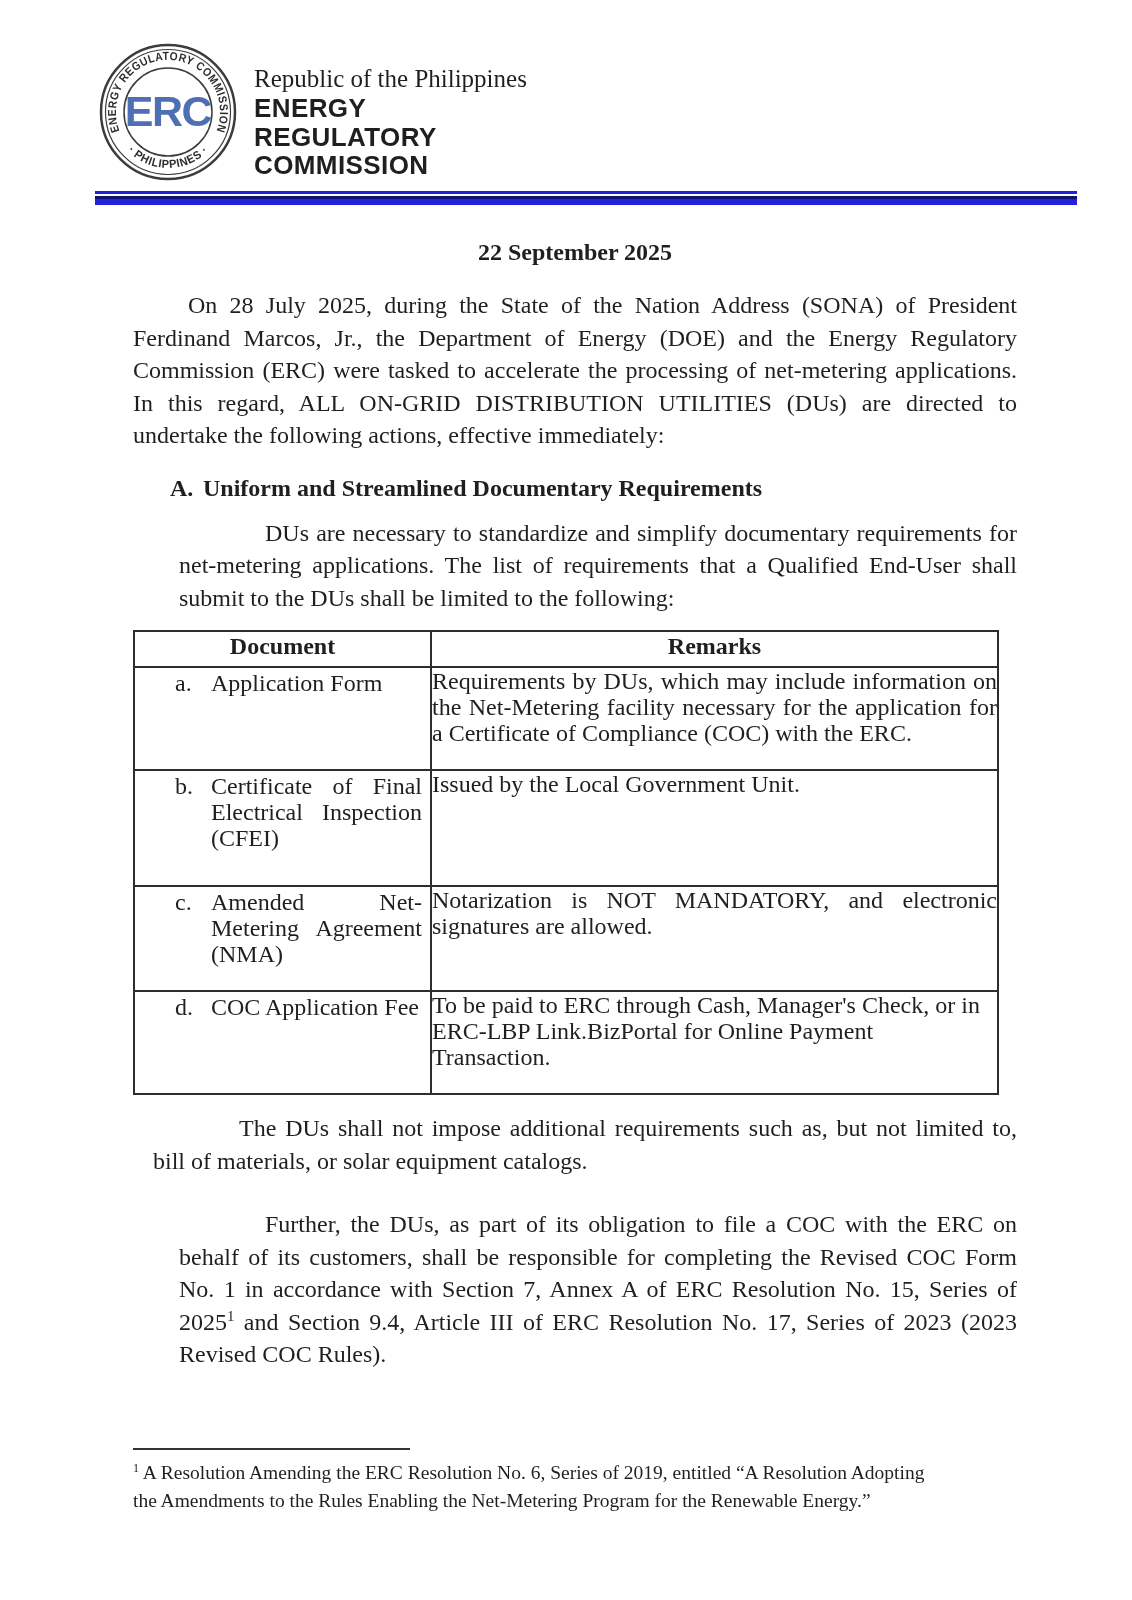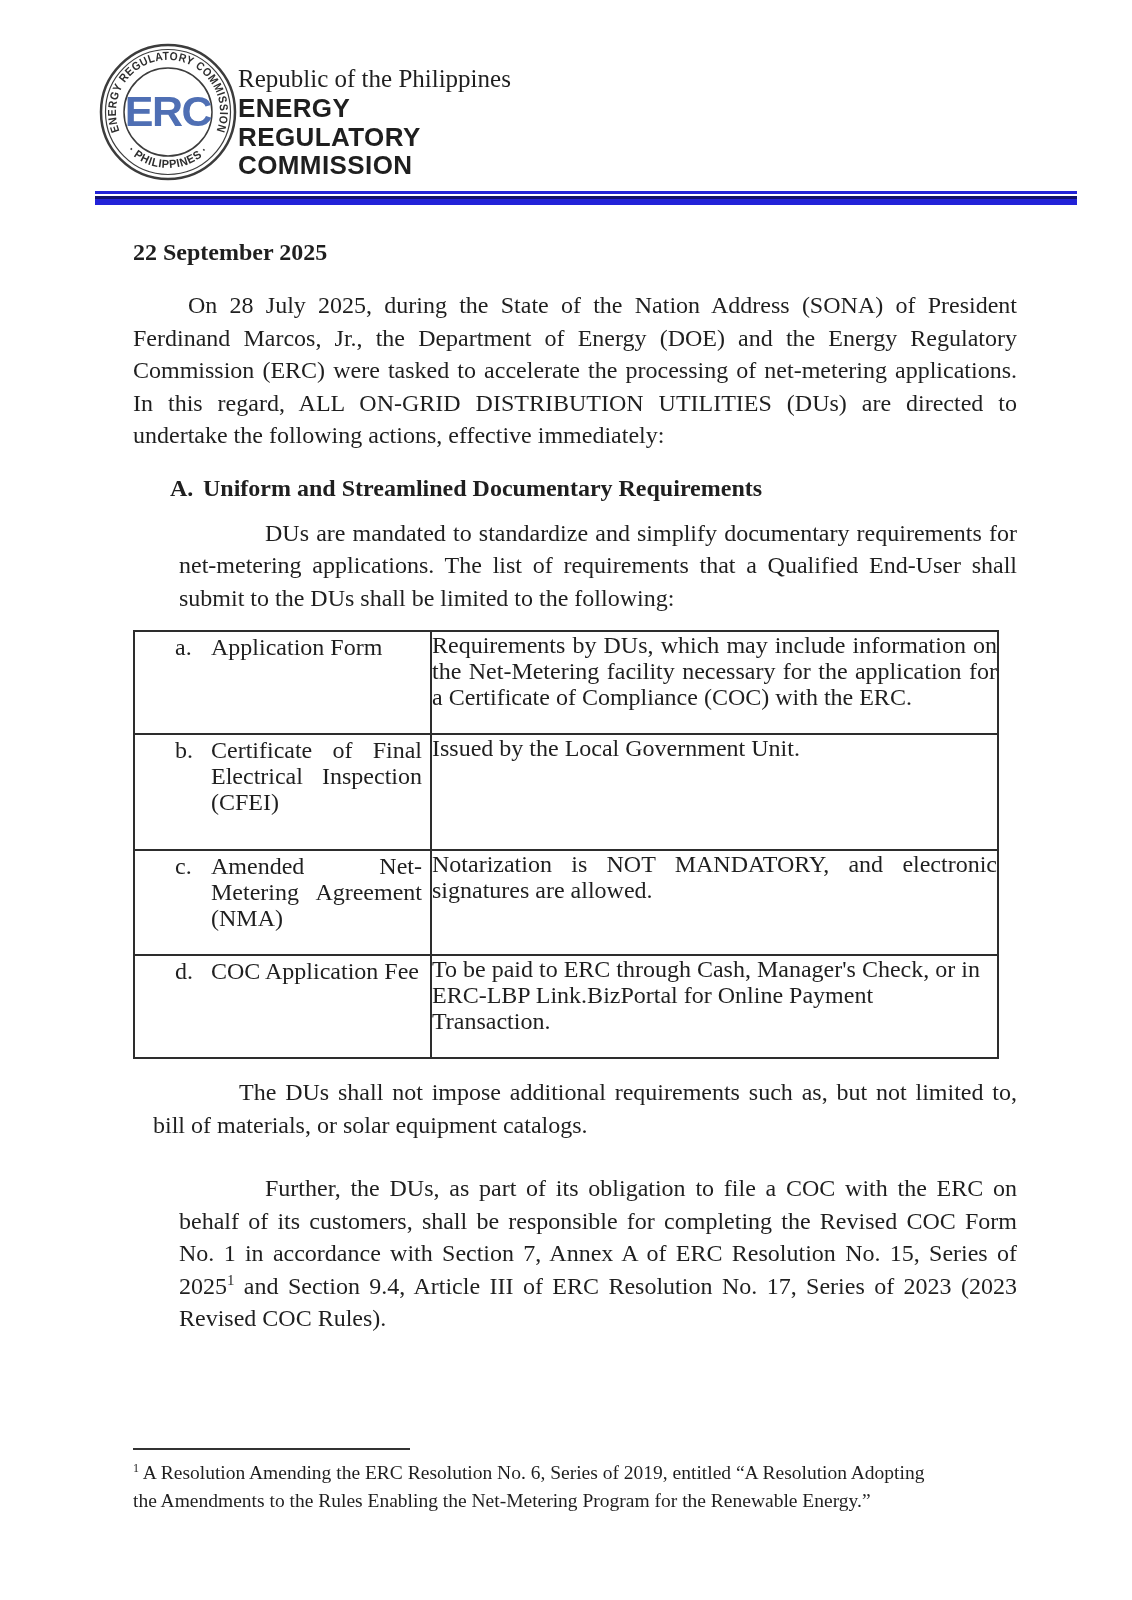--- a/index.html
+++ b/index.html
@@ -5,35 +5,35 @@
   html,body { margin:0; padding:0; background:#e8e8e8; }
   .page {
     position:relative; width:1132px; height:1600px; margin:0 auto;
     background:#ffffff; overflow:hidden;
     font-family:"Liberation Serif","DejaVu Serif",serif;
     color:#1f1f1f;
   }
   
   .letterhead { position:absolute; top:42px; left:98px; display:flex; }
   .seal { width:140px; height:140px; flex:0 0 auto; }
-  .agency { margin-left:0; margin-top:22px; }
+  .agency { margin-left:16px; margin-top:22px; }
   .republic { font-size:25px; line-height:30px; }
   .agency-name {
     font-family:"Liberation Sans","DejaVu Sans",sans-serif;
     font-weight:bold; font-size:26px; line-height:28.5px; letter-spacing:0.4px;
   }
   
   .rule { position:absolute; top:191px; left:95px; width:982px; }
   .rule-thin  { height:3px; background:var(--accent_blue,#2222d8); }
   .rule-gap   { height:2px; background:#ffffff; }
   .rule-thick { height:9px; background:linear-gradient(var(--accent_navy,#12126b) 0 34%, var(--accent_blue,#2222d8) 34% 100%); }
   
   .content { position:absolute; top:226px; left:133px; width:884px; }
   .title { margin:0; font-size:25px; font-weight:bold; line-height:34px; text-align:center; letter-spacing:-0.2px; }
-  .date  { margin-top:13px; font-size:24px; font-weight:bold; text-align:left; }
+  .date  { margin-top:13px; font-size:24px; font-weight:bold; text-align:center; }
   .p { margin:0; font-size:24px; line-height:32.5px; text-align:justify; }
   .intro { margin-top:23px; text-indent:55px; }
   .heading-a { margin-top:23px; padding-left:37px; font-size:24px; font-weight:bold; display:flex; }
   .ha-label { width:33px; flex:0 0 auto; }
   .sub { margin-left:46px; margin-top:15px; text-indent:86px; }
   .after-table { margin-top:17px;margin-left:20px; }
   .further { margin-top:31px; }
   sup { font-size:62%; line-height:0; }
   
   table.req { margin-top:16px; width:864px; border-collapse:collapse; table-layout:fixed;
@@ -93,28 +93,32 @@
     </h1>
     <div class="date">22 September 2025</div>
 
     <p class="p intro">On 28 July 2025, during the State of the Nation Address (SONA) of President Ferdinand Marcos, Jr., the Department of Energy (DOE) and the Energy Regulatory Commission (ERC) were tasked to accelerate the processing of net-metering applications. In this regard, ALL ON-GRID DISTRIBUTION UTILITIES (DUs) are directed to undertake the following actions, effective immediately:</p>
 
     <div class="heading-a">
       <span class="ha-label">A.</span>
       <span>Uniform and Streamlined Documentary Requirements</span>
     </div>
 
-    <p class="p sub">DUs are mandated to standardize and simplify documentary requirements for net-metering applications. The list of requirements that a Qualified End-User shall submit to the DUs shall be limited to the following:</p>
+    <p class="p sub">DUs are necessary to standardize and simplify documentary requirements for net-metering applications. The list of requirements that a Qualified End-User shall submit to the DUs shall be limited to the following:</p>
 
     <table class="req">
       <colgroup>
         <col style="width:297px">
           <col style="width:567px">
       </colgroup>
       <tbody>
+          <tr>
+        <th>Document</th>
+        <th>Remarks</th>
+      </tr>
       <tr class="r-a">
         <td>
           <div class="doc-inner">
             <span>a.</span>
             <span class="doc-text">Application Form</span>
           </div>
         </td>
         <td class="rem just">Requirements by DUs, which may include information on the Net-Metering facility necessary for the application for a Certificate of Compliance (COC) with the ERC.</td>
       </tr>
       <tr class="r-b">

